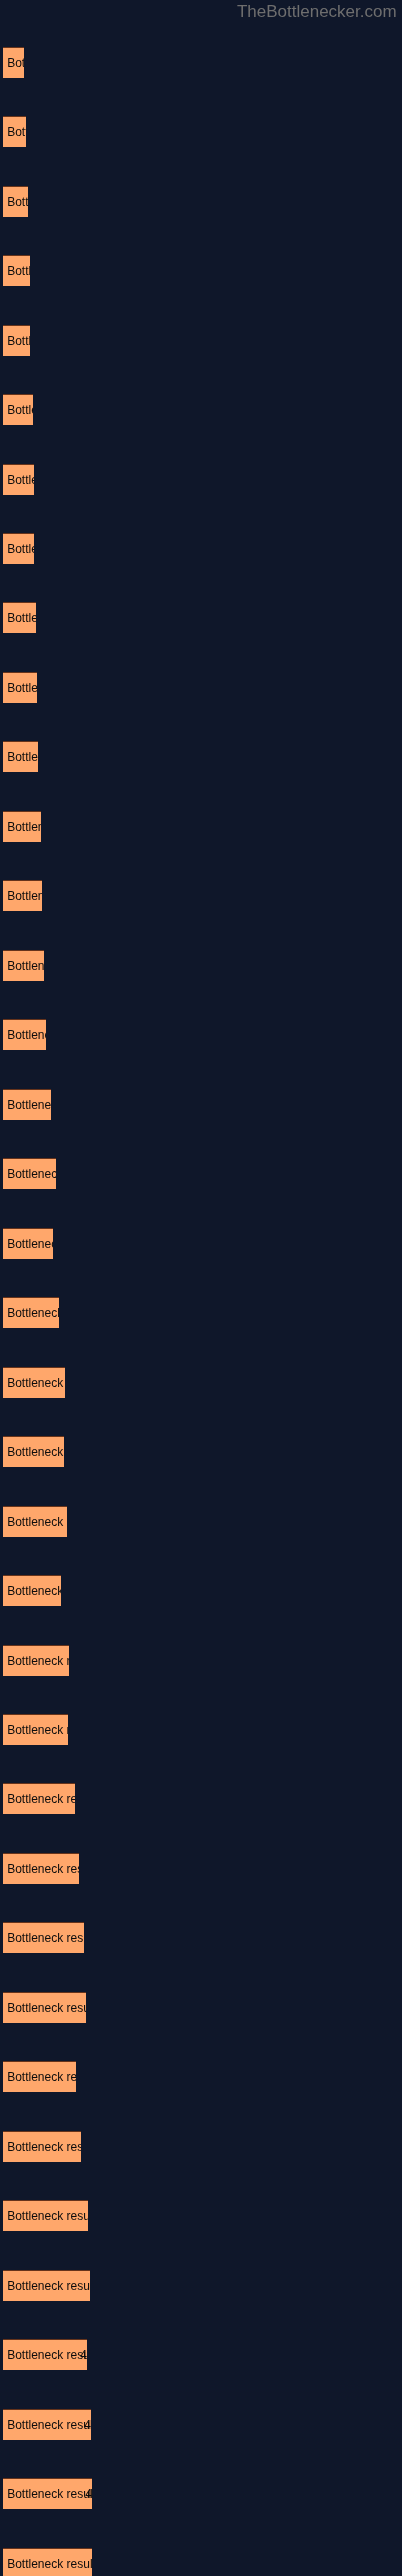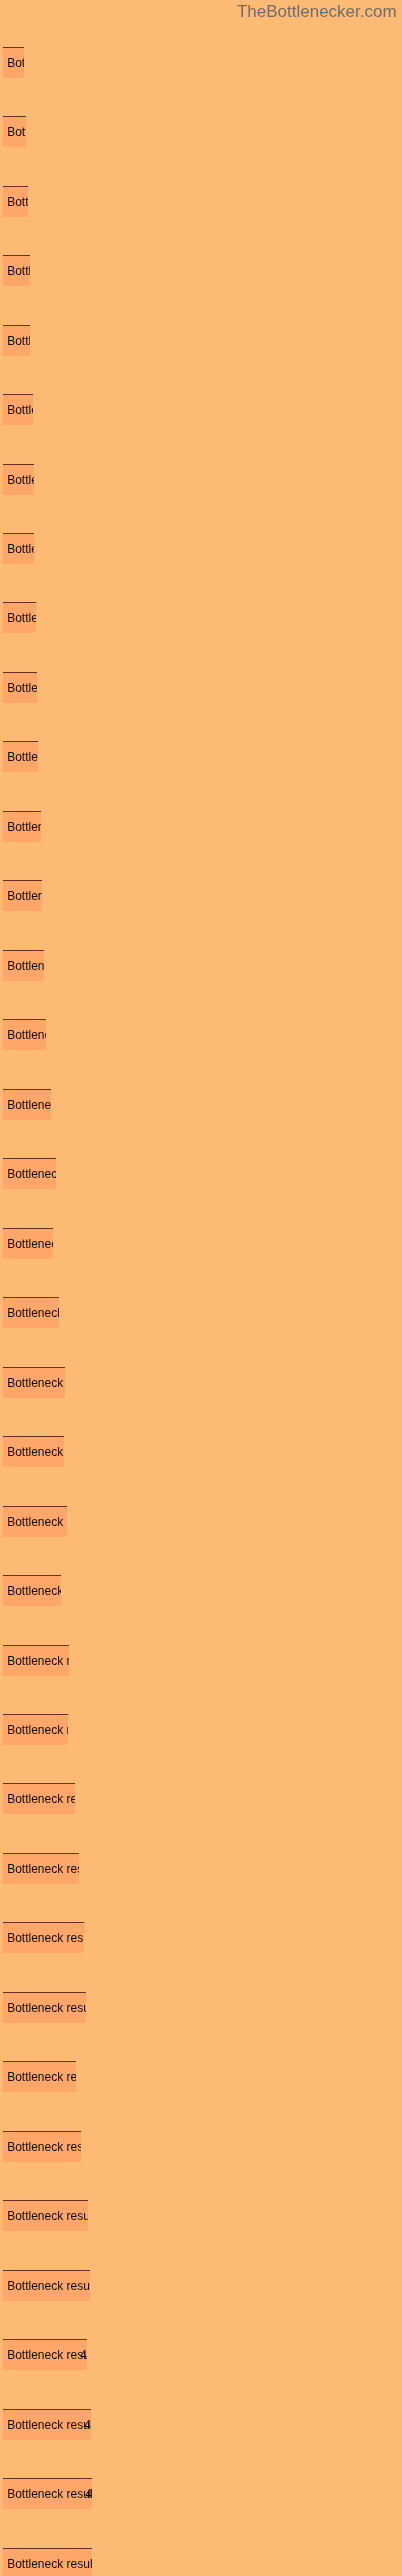--- a/index.html
+++ b/index.html
@@ -11,21 +11,21 @@
     width: 403px;
     height: 2576px;
     position: relative;
     overflow: hidden;
     font-family: "Liberation Sans", sans-serif;
     -webkit-font-smoothing: antialiased;
   }
   #chart-root {
     position: absolute;
     inset: 0;
-    background: #fdba74;
+    background: #0f172a;
   }
   #watermark {
     position: absolute;
     top: 0px;
     right: 6.4px;
     font-family: "Liberation Sans", sans-serif;
     font-size: 17px;
     line-height: 24px;
     color: #6e6e6e;
     letter-spacing: 0px;

